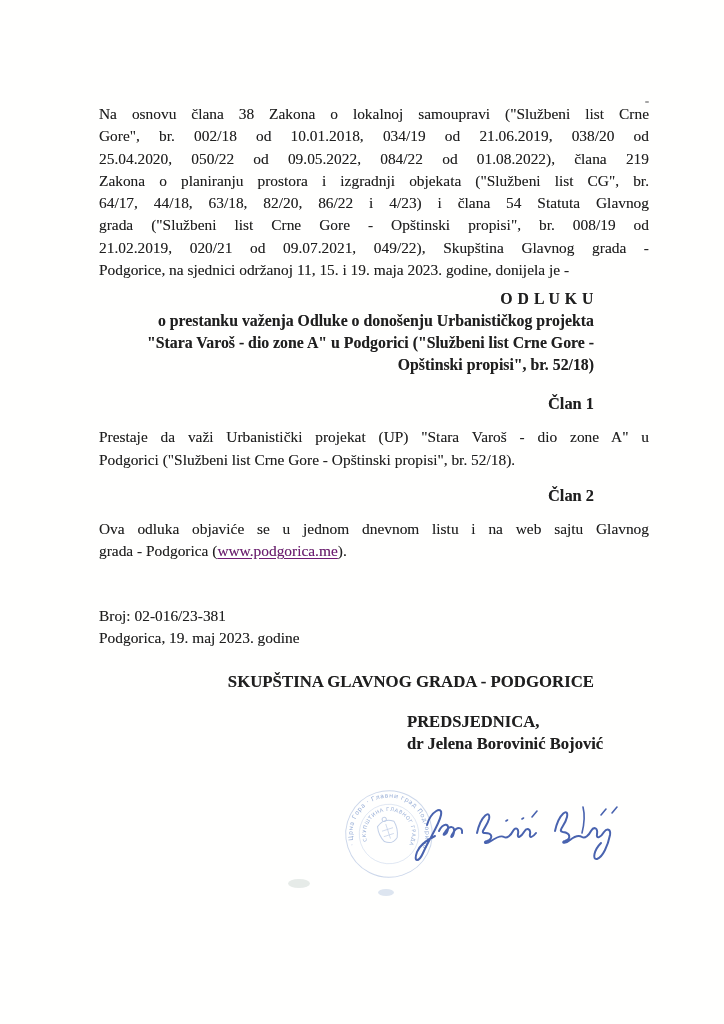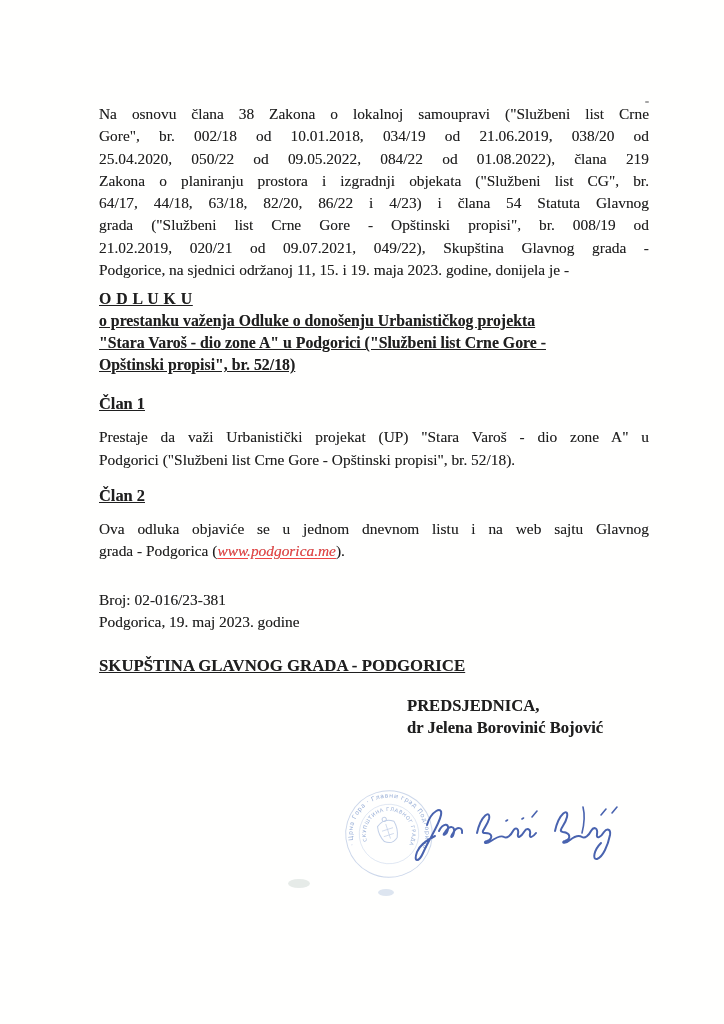--- a/index.html
+++ b/index.html
@@ -25,43 +25,42 @@
     text-shadow:0 0 .45px rgba(0,0,0,.4);
   }
   .jline{
     text-align:justify;
     text-align-last:justify;
     white-space:normal;
     height:22.3px;
     overflow:hidden;
   }
   .jline.last{ text-align-last:left; }
-  .centered{ text-align:left; margin-right:55px;text-decoration:underline; }
+  .centered{ text-align:right; margin-right:55px; }
   .bold{ font-weight:bold; }
   .decision-word{
     font-weight:bold;
     letter-spacing:.5px;
     font-size:15.8px;
   }
   .title-block{ margin-top:7px; line-height:22px; font-size:15.8px; }
   .article-heading{
     margin-top:14px;
     font-weight:bold;
     font-size:16.4px;
     line-height:22px;
   }
   .article-heading.first{ margin-top:17px; }
   .article-body{ margin-top:11px; }
   .doc-link{
-    color:#ef4444;
+    color:#701a75;
     text-decoration:underline;
     text-underline-offset:2px;
-    font-style:italic;
-  }
-  .meta-block{ margin-top:26px; line-height:22.3px; }
+  }
+  .meta-block{ margin-top:42px; line-height:22.3px; }
   .assembly-line{
     margin-top:22px;
     font-weight:bold;
     font-size:16.8px;
     line-height:22px;
   }
   .signer-block{
     margin-top:18px;
     margin-left:auto;
     width:242px;

